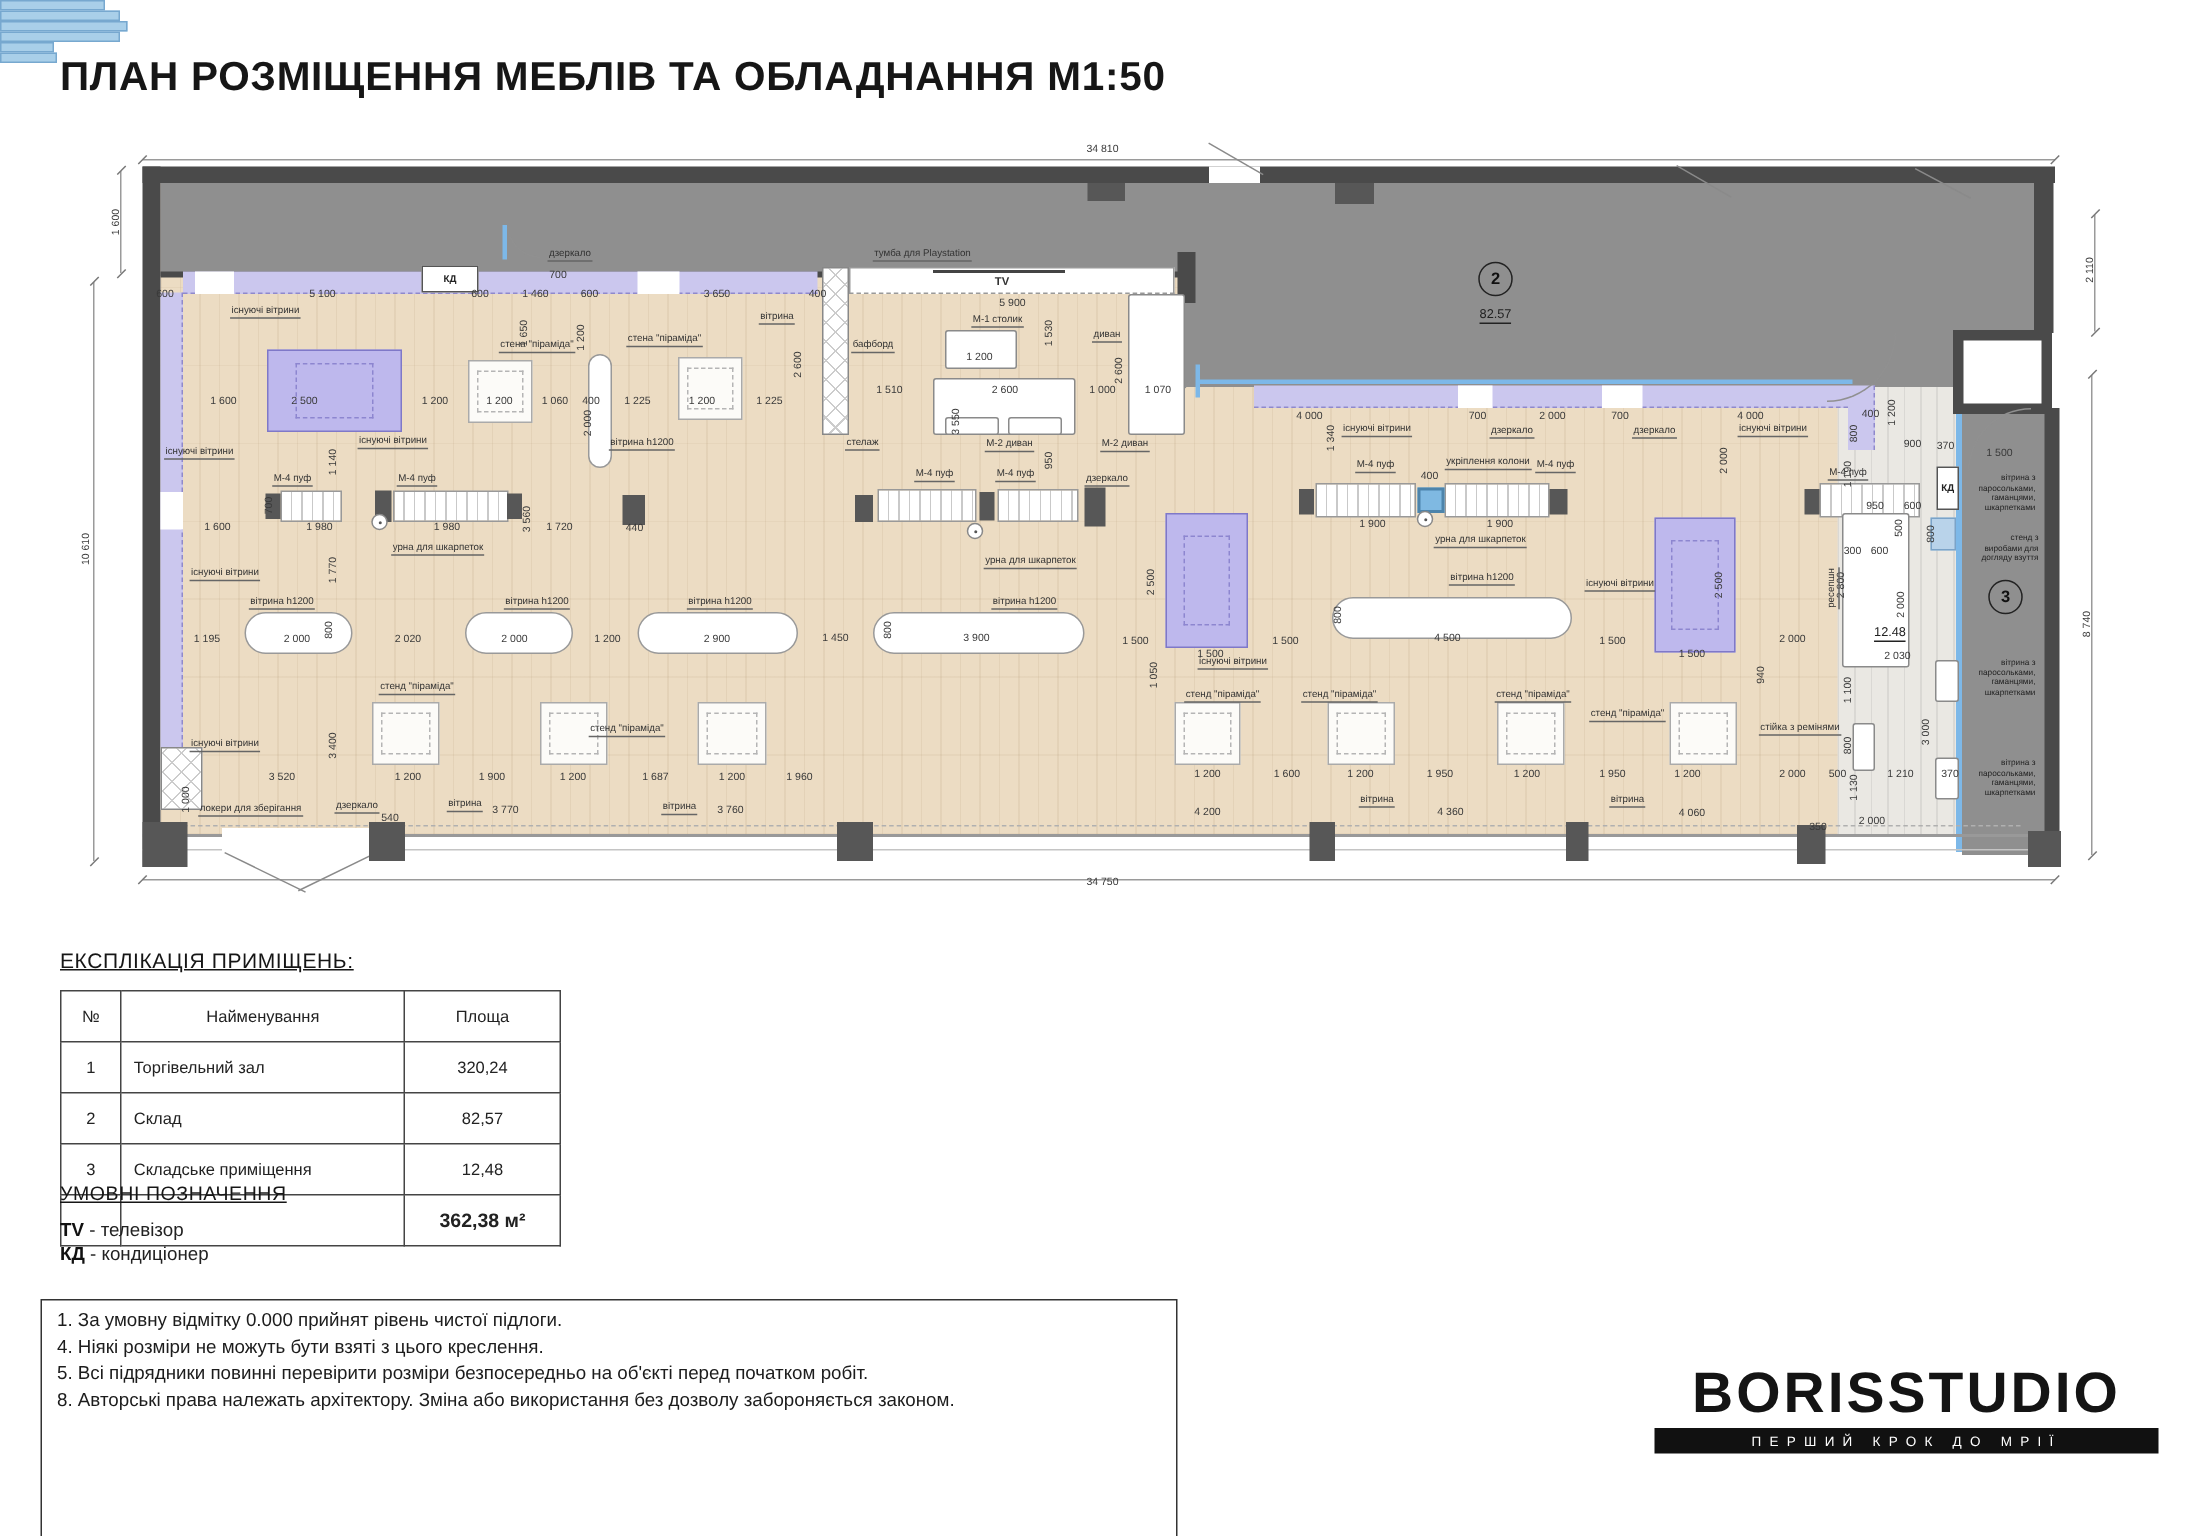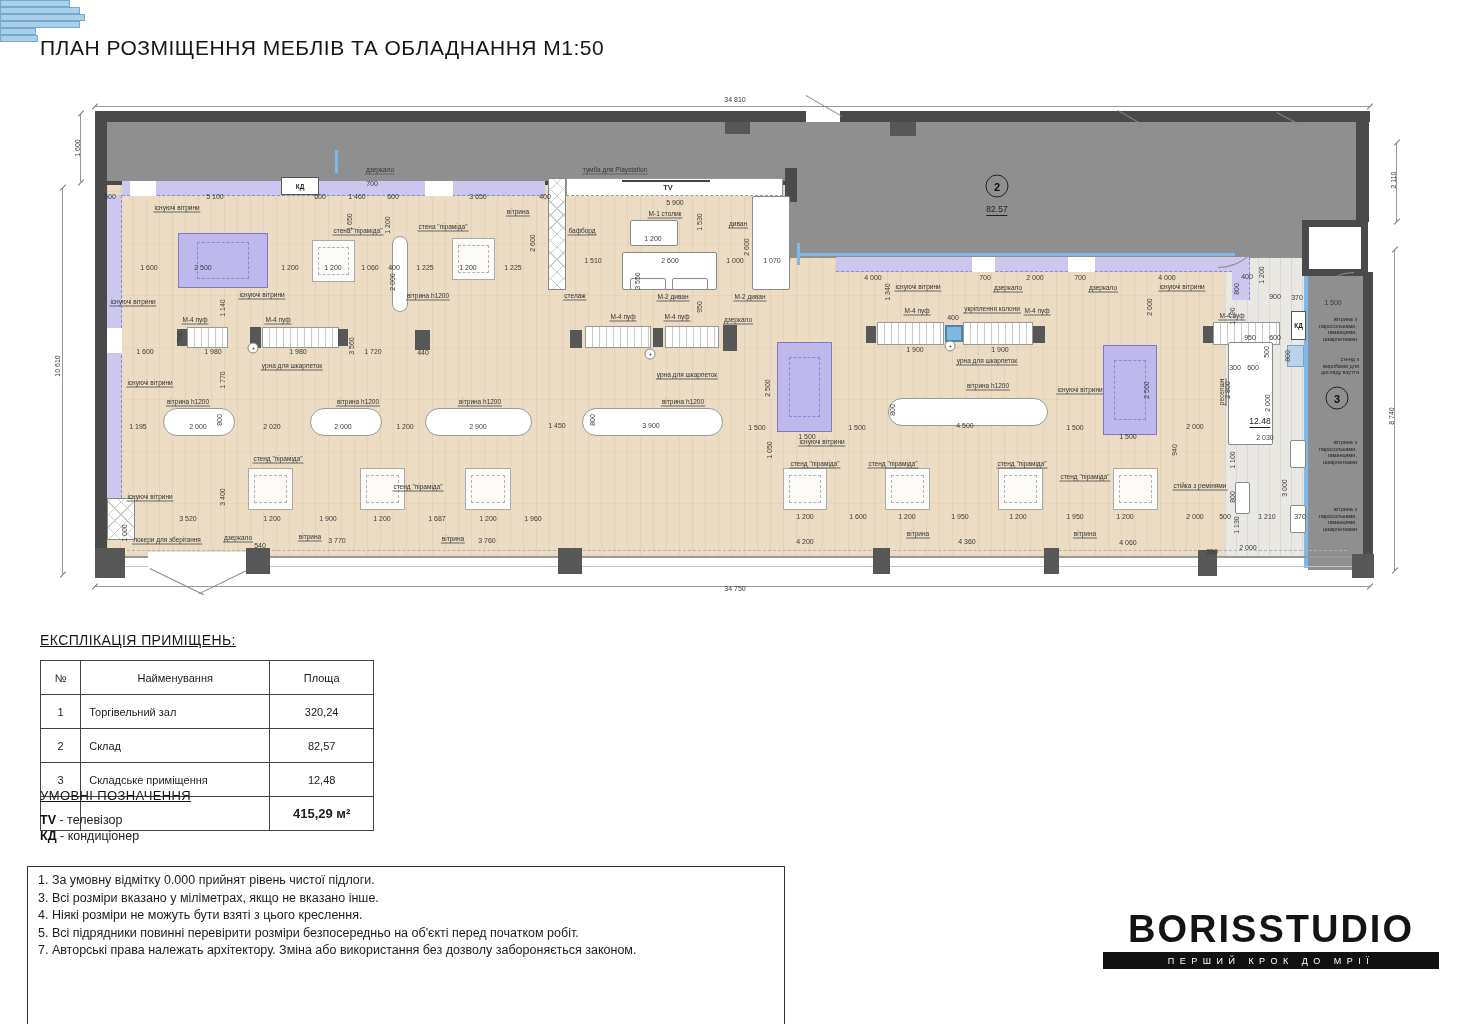--- a/index.html
+++ b/index.html
@@ -1,20 +1,20 @@
 <!DOCTYPE html>
 <html><head>
 <meta charset="utf-8">
 <style>
   html,body{margin:0;padding:0}
   body{width:1471px;height:1024px;background:#fff;position:relative;overflow:hidden;
        font-family:"Liberation Sans",sans-serif;color:#111}
   .abs{position:absolute;box-sizing:border-box}
   #plan div{box-sizing:border-box}
-  #title{position:absolute;left:40px;top:36px;font-size:21px;font-weight:400;letter-spacing:.5px;color:#161616;white-space:nowrap}
+  #title{position:absolute;left:40px;top:36px;font-size:27px;font-weight:700;letter-spacing:.5px;color:#161616;white-space:nowrap}
 
   
   .floor-beige{background:#ecdcc3;background-image:
      repeating-linear-gradient(90deg,rgba(150,120,80,.10) 0 1px,transparent 1px 13px),
      repeating-linear-gradient(0deg,rgba(150,120,80,.07) 0 1px,transparent 1px 52px)}
   .floor-light{background:#eae8e3;background-image:repeating-linear-gradient(90deg,rgba(120,120,120,.14) 0 1px,transparent 1px 11px)}
   .gray{background:#8f8f8f}
   .wall{background:#4a4a4a}
   .lav{background:#cbc7ee;border-bottom:1px dashed #8f89cc}
   .lavv{background:#cbc7ee;border-right:1px dashed #8f89cc}
@@ -443,40 +443,39 @@
           <td class="c">82,57</td>
         </tr>
         <tr>
           <td class="c">3</td>
           <td>Складське приміщення</td>
           <td class="c">12,48</td>
         </tr>
         <tr>
           <td></td>
           <td></td>
-          <td class="total">415,29 м²</td>
+          <td class="total">362,38 м²</td>
         </tr>
       </tbody>
   </table>
 </div>
 
 <div id="legend">
   <h2 class="h-underline">УМОВНІ ПОЗНАЧЕННЯ</h2>
   <div id="legend-items">
       <div class="li"><b>TV</b> - телевізор</div>
       <div class="li"><b>КД</b> - кондиціонер</div>
     </div>
 </div>
 
 <div id="notes">
   <div id="notes-list">
       <div>1. За умовну відмітку 0.000 прийнят рівень чистої підлоги.</div>
-      <div>3. Всі розміри вказано у міліметрах, якщо не вказано інше.</div>
       <div>4. Ніякі розміри не можуть бути взяті з цього креслення.</div>
       <div>5. Всі підрядники повинні перевірити розміри безпосередньо на об'єкті перед початком робіт.</div>
-      <div>7. Авторські права належать архітектору. Зміна або використання без дозволу забороняється законом.</div>
+      <div>8. Авторські права належать архітектору. Зміна або використання без дозволу забороняється законом.</div>
     </div>
 </div>
 
 <div id="logo">
   <div class="name">BORISSTUDIO</div>
   <div class="bar">ПЕРШИЙ КРОК ДО МРІЇ</div>
 </div>
 
 </body></html>

